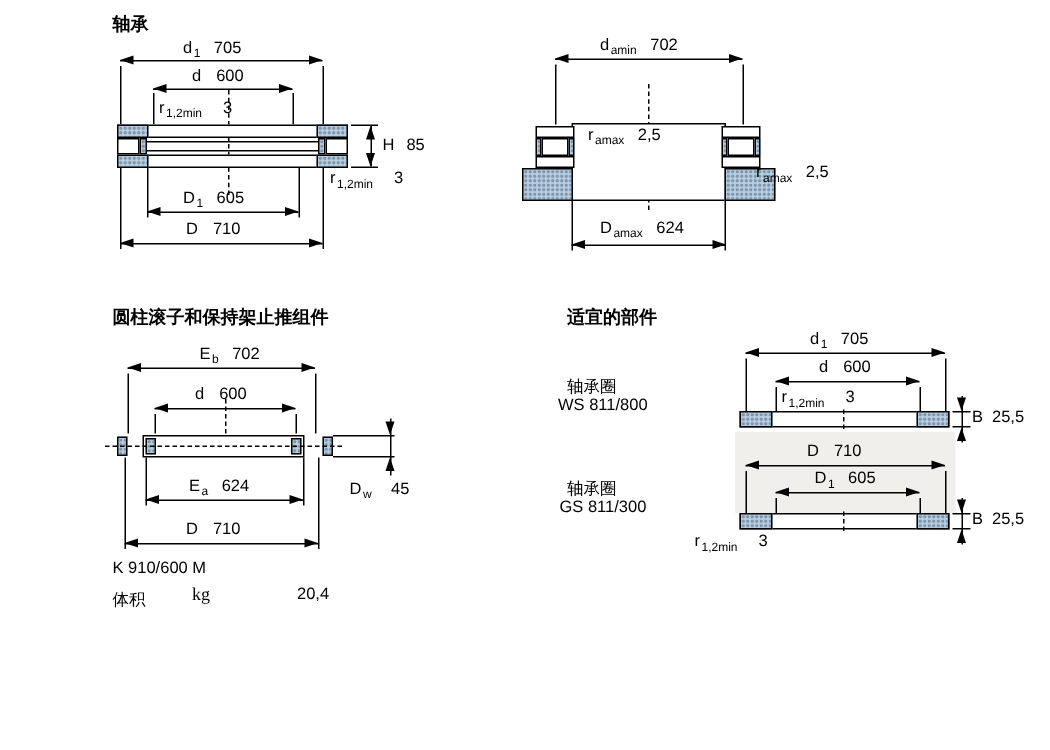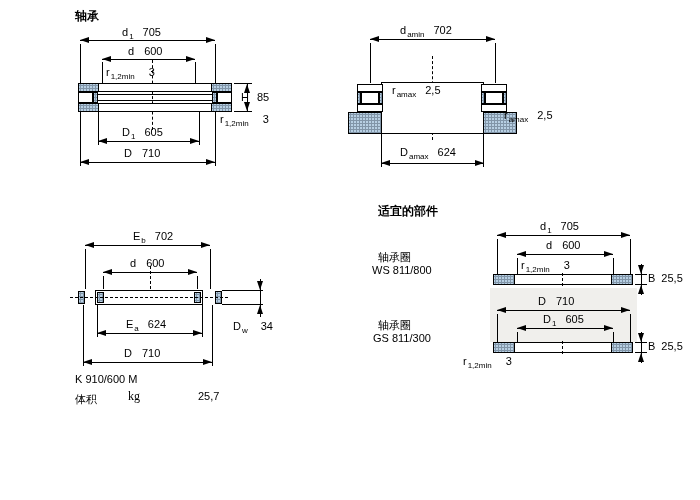--- a/index.html
+++ b/index.html
@@ -63,21 +63,21 @@
   <div class="ln" style="left:98px;top:100px;width:114px;height:1px"></div>
   <div class="hatch" style="left:212px;top:92px;width:5px;height:11px"></div>
   <div class="box" style="left:217px;top:92px;width:15px;height:11px"></div>
   <div class="box" style="left:78px;top:103px;width:154px;height:9px"></div>
   <div class="hatch" style="left:78px;top:103px;width:21px;height:9px"></div>
   <div class="hatch" style="left:211px;top:103px;width:21px;height:9px"></div>
 
   <div class="ln" style="left:234px;top:83px;width:18px;height:1px"></div>
   <div class="ln" style="left:234px;top:111px;width:18px;height:1px"></div>
   <div class="dimv" style="left:247px;top:84px;height:27px"></div>
-  <div class="lab" style="left:241px;top:91px"><span class="sym">H</span><span class="sb"></span><span class="v" style="margin-left:7px">85</span></div>
+  <div class="lab" style="left:255px;top:91px"><span class="sym">H</span><span class="sb"></span><span class="v" style="margin-left:7px">85</span></div>
 
   <div class="lab" style="left:220px;top:113px"><span class="sym">r</span><span class="sb">1,2min</span><span class="v" style="margin-left:14px">3</span></div>
 
   <div class="ln" style="left:98px;top:112px;width:1px;height:33px"></div>
   <div class="ln" style="left:199px;top:112px;width:1px;height:33px"></div>
   <div class="dimh" style="left:98px;top:141px;width:101px"></div>
   <div class="lab" style="left:122px;top:126px"><span class="sym">D</span><span class="sb">1</span><span class="v">605</span></div>
 
   <div class="ln" style="left:80px;top:112px;width:1px;height:54px"></div>
   <div class="ln" style="left:215px;top:112px;width:1px;height:54px"></div>
@@ -108,20 +108,21 @@
   <div class="hatch" style="left:483px;top:112px;width:34px;height:22px"></div>
 
   <div class="lab" style="left:392px;top:84px"><span class="sym">r</span><span class="sb">amax</span><span class="v">2,5</span></div>
   <div class="lab" style="left:504px;top:109px"><span class="sym">r</span><span class="sb">amax</span><span class="v">2,5</span></div>
 
   <div class="ln" style="left:381px;top:134px;width:1px;height:33px"></div>
   <div class="ln" style="left:483px;top:134px;width:1px;height:33px"></div>
   <div class="dimh" style="left:381px;top:163px;width:103px"></div>
   <div class="lab" style="left:400px;top:146px"><span class="sym">D</span><span class="sb">amax</span><span class="v">624</span></div>
 
+  <div class="t h" style="left:75px;top:203px">圆柱滚子和保持架止推组件</div>
 
   <div class="dimh" style="left:85px;top:245px;width:125px"></div>
   <div class="lab" style="left:133px;top:230px"><span class="sym">E</span><span class="sb">b</span><span class="v">702</span></div>
   <div class="ln" style="left:85px;top:249px;width:1px;height:40px"></div>
   <div class="ln" style="left:210px;top:249px;width:1px;height:40px"></div>
 
   <div class="dimh" style="left:103px;top:272px;width:94px"></div>
   <div class="lab" style="left:130px;top:257px"><span class="sym">d</span><span class="sb"></span><span class="v">600</span></div>
   <div class="ln" style="left:103px;top:276px;width:1px;height:13px"></div>
   <div class="ln" style="left:197px;top:276px;width:1px;height:13px"></div>
@@ -132,36 +133,36 @@
   <div class="hatch" style="left:97px;top:292px;width:7px;height:11px"></div>
   <div class="hatch" style="left:194px;top:292px;width:7px;height:11px"></div>
   <div class="hatch" style="left:215px;top:291px;width:7px;height:13px"></div>
   <div class="clh" style="left:70px;top:297px;width:158px"></div>
   <div class="ln" style="left:222px;top:290px;width:41px;height:1px"></div>
   <div class="ln" style="left:222px;top:304px;width:41px;height:1px"></div>
 
   <div class="ln" style="left:260px;top:279px;width:1px;height:38px"></div>
   <div class="tri down" style="left:257px;top:281px"></div>
   <div class="tri up" style="left:257px;top:305px"></div>
-  <div class="lab" style="left:233px;top:320px"><span class="sym">D</span><span class="sb">w</span><span class="v" style="margin-left:13px">34</span></div>
+  <div class="lab" style="left:233px;top:320px"><span class="sym">D</span><span class="sb">w</span><span class="v" style="margin-left:13px">45</span></div>
 
   <div class="ln" style="left:97px;top:305px;width:1px;height:32px"></div>
   <div class="ln" style="left:202px;top:305px;width:1px;height:32px"></div>
   <div class="dimh" style="left:97px;top:333px;width:105px"></div>
   <div class="lab" style="left:126px;top:318px"><span class="sym">E</span><span class="sb">a</span><span class="v">624</span></div>
 
   <div class="ln" style="left:83px;top:305px;width:1px;height:61px"></div>
   <div class="ln" style="left:212px;top:305px;width:1px;height:61px"></div>
   <div class="dimh" style="left:83px;top:362px;width:129px"></div>
   <div class="lab" style="left:124px;top:347px"><span class="sym">D</span><span class="sb"></span><span class="v">710</span></div>
 
   <div class="t" style="left:75px;top:373px">K 910/600 M</div>
   <div class="t" style="left:75px;top:392px">体积</div>
   <div class="t" style="left:128px;top:389px;font-family:'Liberation Serif',serif;font-size:12px">kg</div>
-  <div class="t" style="left:198px;top:390px">25,7</div>
+  <div class="t" style="left:198px;top:390px">20,4</div>
 
   <div class="t h" style="left:378px;top:203px">适宜的部件</div>
 
   <div class="t" style="left:378px;top:250px">轴承圈</div>
   <div class="t" style="left:372px;top:264px">WS 811/800</div>
 
   <div class="dimh" style="left:497px;top:235px;width:133px"></div>
   <div class="lab" style="left:540px;top:220px"><span class="sym">d</span><span class="sb">1</span><span class="v">705</span></div>
   <div class="ln" style="left:497px;top:239px;width:1px;height:35px"></div>
   <div class="ln" style="left:630px;top:239px;width:1px;height:35px"></div>

